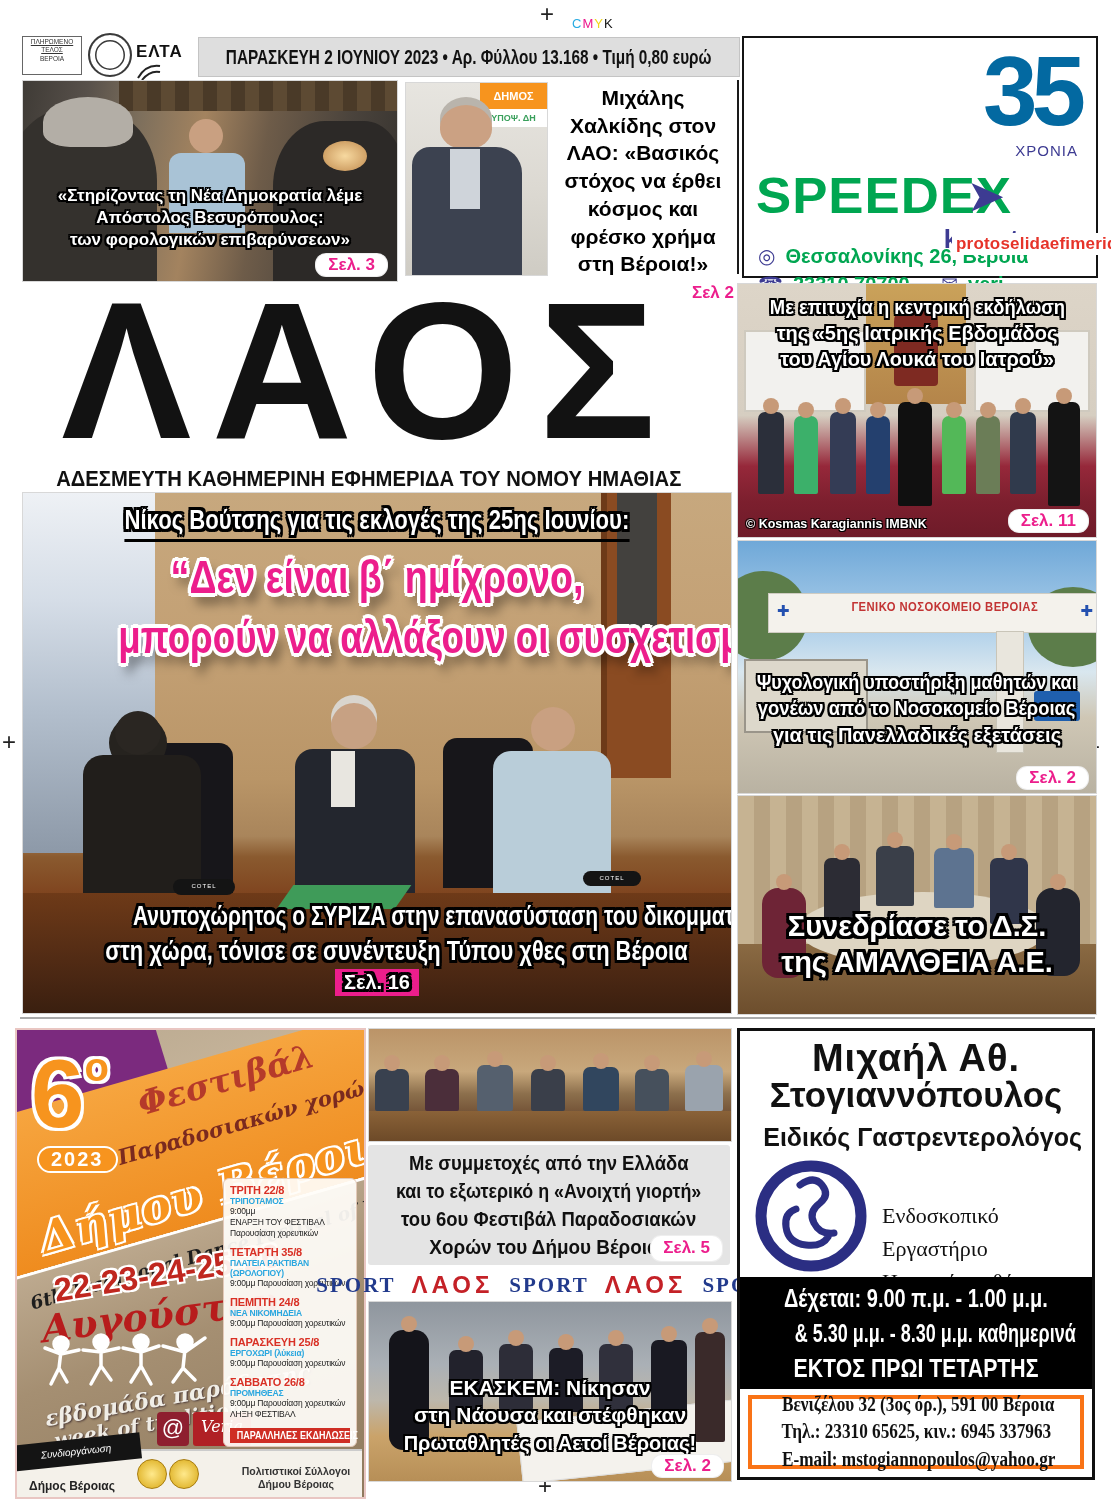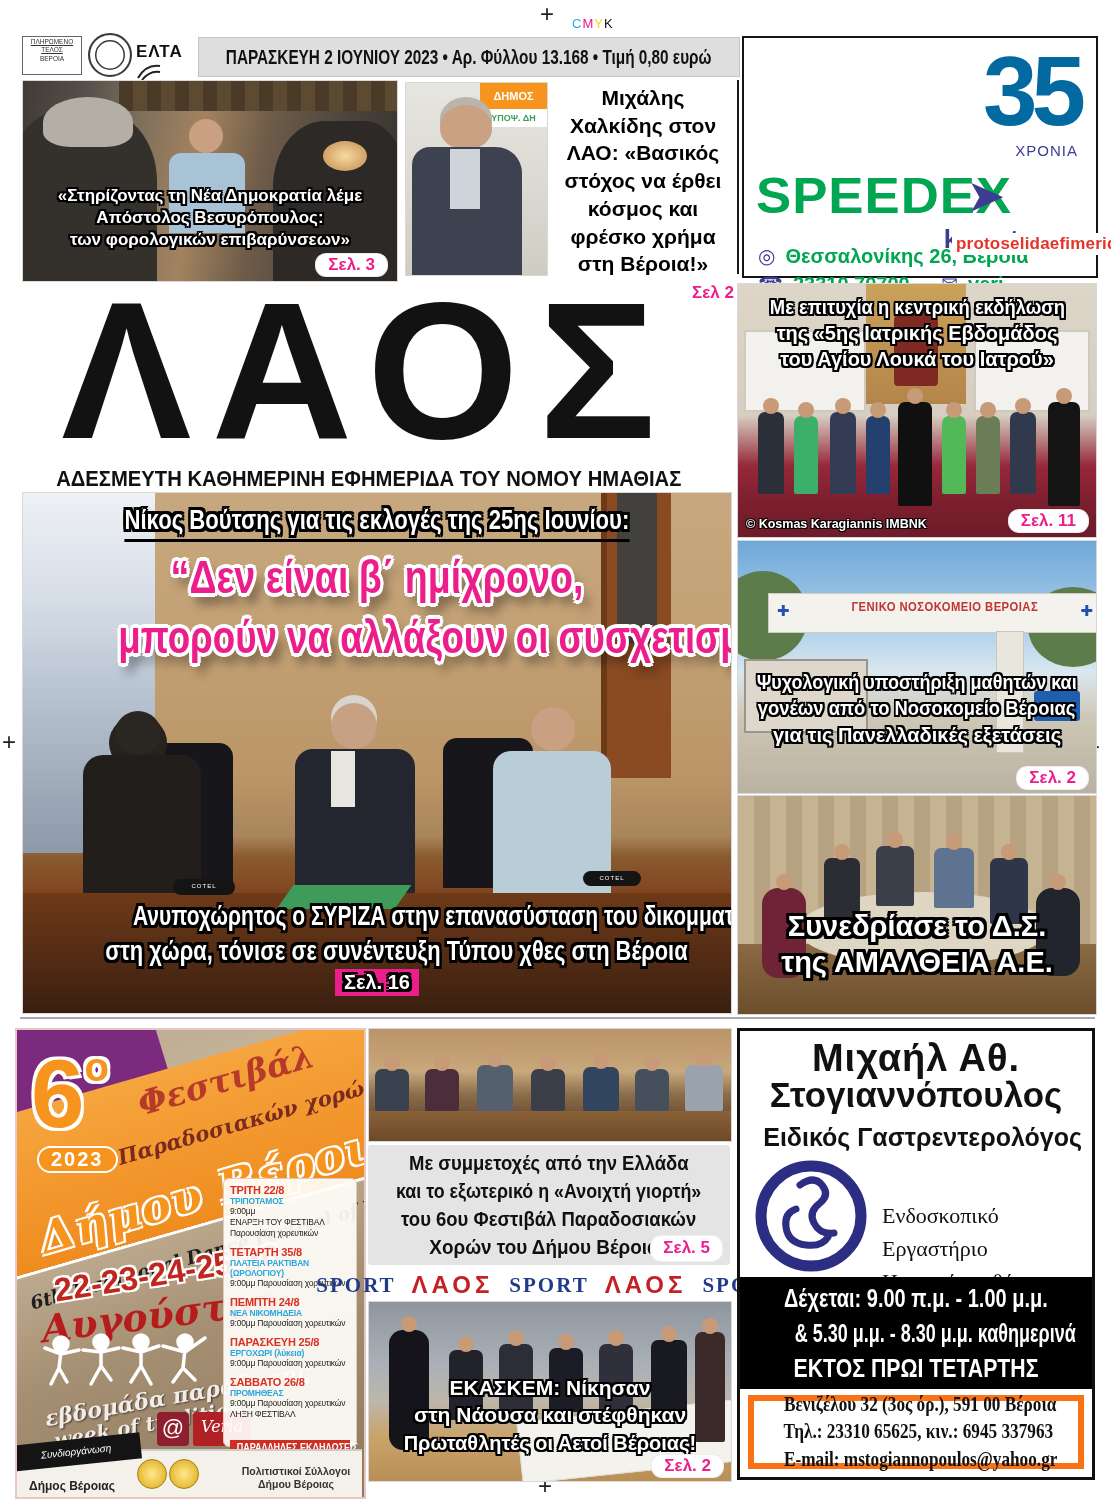--- a/index.html
+++ b/index.html
@@ -124,21 +124,21 @@
   #po-org1{position:absolute;left:12px;bottom:4px;font-size:12px;font-weight:bold;color:#222;}
   .coin{position:absolute;bottom:8px;width:28px;height:28px;border-radius:50%;background:radial-gradient(#ffe98c,#d8a713);border:1px solid #a87d10;}
   #po-org2{position:absolute;right:6px;bottom:6px;width:120px;text-align:center;font-size:10.5px;font-weight:bold;color:#333;line-height:1.25;}
   #po-sched{left:206px;top:148px;width:134px;bottom:50px;background:rgba(255,253,249,.93);border:1px solid #e3c9b8;
             border-radius:6px;padding:5px 6px;box-sizing:border-box;}
   .sd-day{color:#d93025;font-weight:bold;font-size:11px;letter-spacing:-.2px;}
   .sd-venue{color:#2aa7df;font-weight:bold;font-size:8.5px;letter-spacing:-.2px;}
   .sd-line{color:#222;font-size:8.5px;line-height:1.3;letter-spacing:-.2px;}
   .sd-line:empty,.sd-venue:empty{display:none;}
   .sd-block{margin-bottom:7px;}
-  #sd-banner{background:#cf2e24;color:#fff;font-weight:bold;font-size:10px;text-align:center;padding:2px 0;margin:20px 0 4px;white-space:nowrap;}
+  #sd-banner{background:#cf2e24;color:#fff;font-weight:bold;font-size:10px;text-align:center;padding:2px 0;margin:8px 0 4px;white-space:nowrap;}
   #sd-ptitle{color:#d93025;font-weight:bold;font-size:10.5px;text-align:center;}
   .sd-pline{color:#333;font-size:8px;text-align:center;line-height:1.35;}
   
   #art-open-photo{left:368px;top:1028px;width:362px;height:112px;
      background:linear-gradient(180deg,#bb9468 0%,#c8a87c 38%,#8c6f4c 58%,#6f4e33 78%,#5d3f28 100%);}
   #art-open-box{left:368px;top:1145px;width:362px;height:120px;background:#e4e4e4;border-radius:3px;
      display:flex;flex-direction:column;justify-content:center;text-align:center;font-weight:bold;font-size:21px;line-height:1.33;color:#101010;}
   #sportstrip{left:368px;top:1271px;width:362px;height:28px;display:flex;align-items:center;justify-content:center;gap:16px;background:#fff;}
   .sp-sport{font-family:"Liberation Serif",serif;font-weight:bold;color:#223a8c;font-size:21px;letter-spacing:2px;}
   .sp-laos{font-weight:900;color:#c42127;font-size:24px;letter-spacing:4px;}
@@ -148,21 +148,21 @@
   #art-bb .cap{left:0;right:0;top:72px;text-align:center;font-weight:bold;font-size:21px;line-height:1.3;}
   
   #doctor{left:737px;top:1028px;width:358px;height:452px;background:#fff;border:3px solid #101010;box-sizing:border-box;}
   #dr-n1{left:0;right:0;top:6px;text-align:center;font-size:38px;font-weight:900;letter-spacing:1px;}
   #dr-n2{left:0;right:0;top:44px;text-align:center;font-size:35px;font-weight:900;}
   #dr-spec{left:0;right:10px;top:92px;text-align:right;font-size:25px;font-weight:bold;}
   #dr-logo{left:12px;top:126px;}
   #dr-lab{left:142px;top:168px;font-family:"Liberation Serif",serif;font-size:22px;color:#111;line-height:1.5;}
   #dr-hours{left:0;right:0;top:246px;height:112px;background:#000;color:#fff;display:flex;flex-direction:column;
             justify-content:center;text-align:center;font-weight:bold;font-size:25px;line-height:1.4;}
-  #dr-contact{left:8px;right:8px;top:364px;bottom:8px;border:6px solid #f97316;display:flex;flex-direction:column;
+  #dr-contact{left:8px;right:8px;top:364px;bottom:8px;border:4px solid #f97316;display:flex;flex-direction:column;
             justify-content:center;text-align:center;font-family:"Liberation Serif",serif;font-weight:bold;font-size:21px;line-height:1.3;}
 </style>
 </head>
 <body>
 
 <div id="page">
 
   <div class="cross abs" style="left:540px;top:0px;">+</div>
   <div class="abs" style="left:572px;top:16px;font-size:13px;font-weight:normal;letter-spacing:1px;">
     <span style="color:#29abe2">C</span><span style="color:#ec168c">M</span><span style="color:#f2d71b">Y</span><span style="color:#111">K</span>

